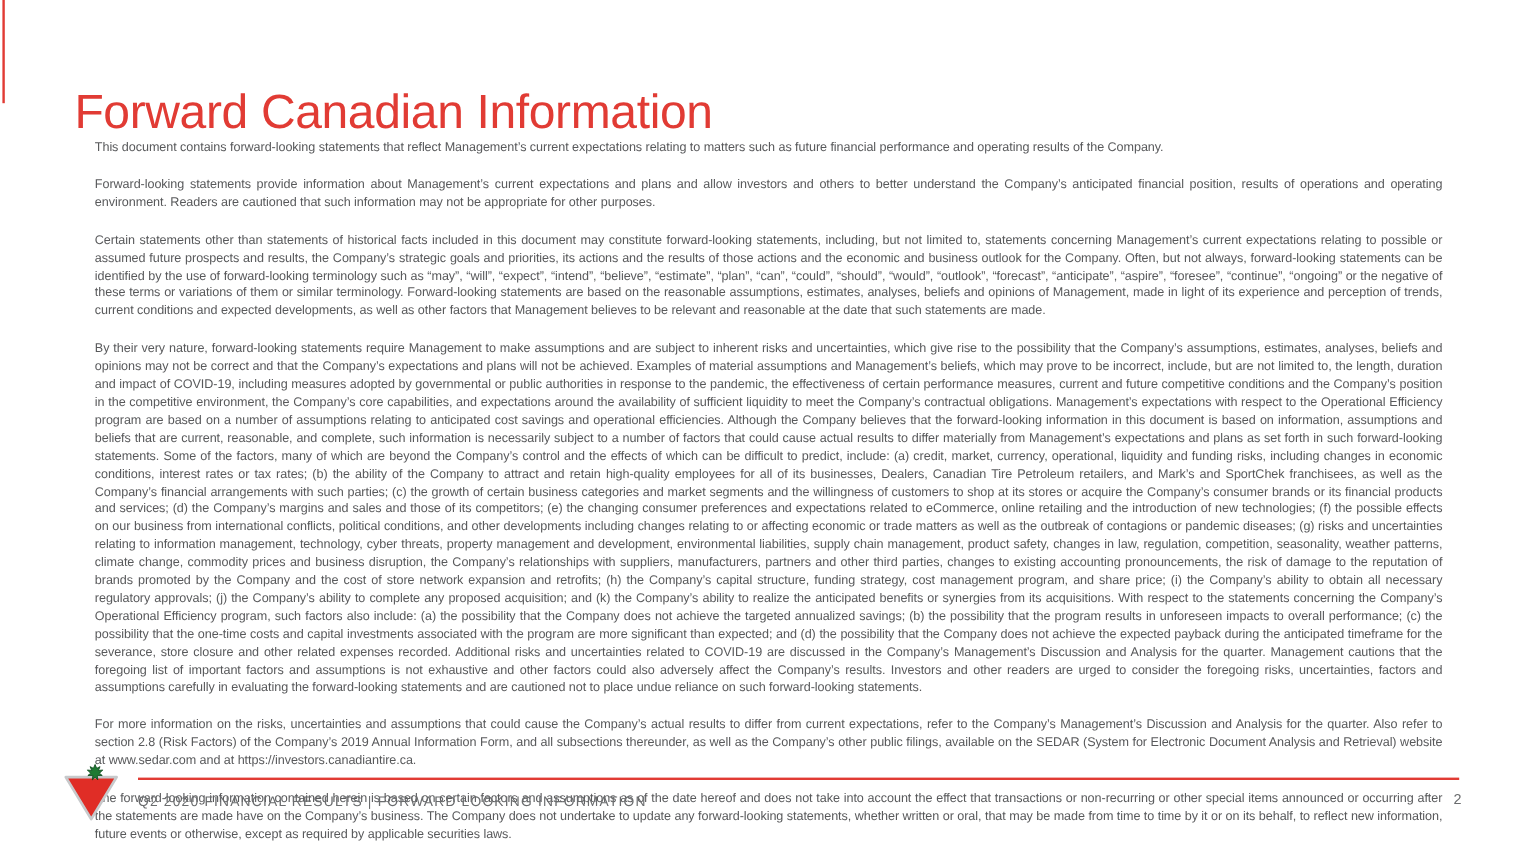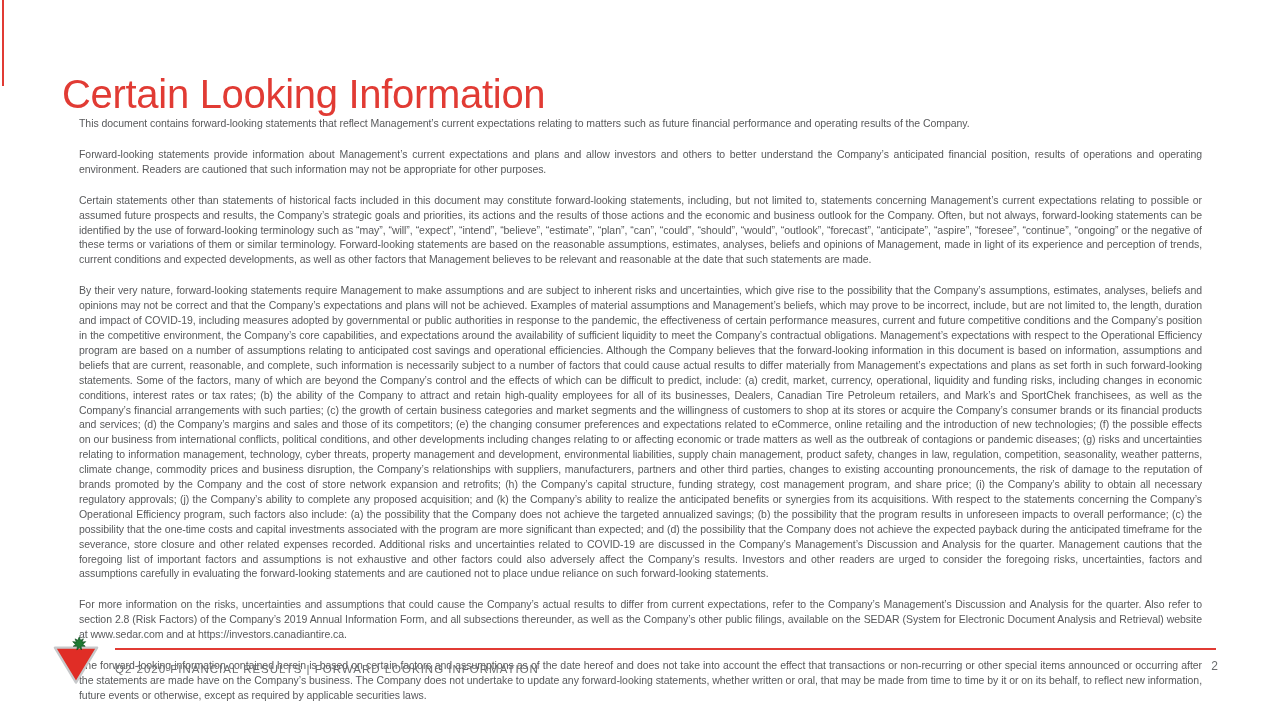--- a/index.html
+++ b/index.html
@@ -69,21 +69,21 @@
     width: 46px; height: 49px;
   }
 </style>
 </head>
 <body>
 
 <div class="slide">
 
   <div class="accent-line"></div>
 
-  <h1 class="page-title">Certain Looking Information</h1>
+  <h1 class="page-title">Forward Canadian Information</h1>
 
   <div class="body-text">
     <p>This document contains forward-looking statements that reflect Management’s current expectations relating to matters such as future financial performance and operating results of the Company.</p>
     <p>Forward-looking statements provide information about Management’s current expectations and plans and allow investors and others to better understand the Company’s anticipated financial position, results of operations and operating environment.  Readers are cautioned that such information may not be appropriate for other purposes.</p>
     <p>Certain statements other than statements of historical facts included in this document may constitute forward-looking statements, including, but not limited to, statements concerning Management’s current expectations relating to possible or assumed future prospects and results, the Company’s strategic goals and priorities, its actions and the results of those actions and the economic and business outlook for the Company. Often, but not always, forward-looking statements can be identified by the use of forward-looking terminology such as “may”, “will”, “expect”, “intend”, “believe”, “estimate”, “plan”, “can”, “could”, “should”, “would”, “outlook”, “forecast”, “anticipate”, “aspire”, “foresee”, “continue”, “ongoing” or the negative of these terms or variations of them or similar terminology. Forward-looking statements are based on the reasonable assumptions, estimates, analyses, beliefs and opinions of Management, made in light of its experience and perception of trends, current conditions and expected developments, as well as other factors that Management believes to be relevant and reasonable at the date that such statements are made.</p>
     <p>By their very nature, forward-looking statements require Management to make assumptions and are subject to inherent risks and uncertainties, which give rise to the possibility that the Company’s assumptions, estimates, analyses, beliefs and opinions may not be correct and that the Company’s expectations and plans will not be achieved.  Examples of material assumptions and Management’s beliefs, which may prove to be incorrect, include, but are not limited to, the length, duration and impact of COVID-19, including measures adopted by governmental or public authorities in response to the pandemic, the effectiveness of certain performance measures, current and future competitive conditions and the Company’s position in the competitive environment, the Company’s core capabilities, and expectations around the availability of sufficient liquidity to meet the Company’s contractual obligations.  Management’s expectations with respect to the Operational Efficiency program are based on a number of assumptions relating to anticipated cost savings and operational efficiencies.  Although the Company believes that the forward-looking information in this document is based on information, assumptions and beliefs that are current, reasonable, and complete, such information is necessarily subject to a number of factors that could cause actual results to differ materially from Management’s expectations and plans as set forth in such forward-looking statements.  Some of the factors, many of which are beyond the Company’s control and the effects of which can be difficult to predict, include: (a) credit, market, currency, operational, liquidity and funding risks, including changes in economic conditions, interest rates or tax rates; (b) the ability of the Company to attract and retain high-quality employees for all of its businesses, Dealers, Canadian Tire Petroleum retailers, and Mark’s and SportChek franchisees, as well as the Company’s financial arrangements with such parties; (c) the growth of certain business categories and market segments and the willingness of customers to shop at its stores or acquire the Company’s consumer brands or its financial products and services; (d) the Company’s margins and sales and those of its competitors; (e) the changing consumer preferences and expectations related to eCommerce, online retailing and the introduction of new technologies; (f) the possible effects on our business from international conflicts, political conditions, and other developments including changes relating to or affecting economic or trade matters as well as the outbreak of contagions or pandemic diseases; (g) risks and uncertainties relating to information management, technology, cyber threats, property management and development, environmental liabilities, supply chain management, product safety, changes in law, regulation, competition, seasonality, weather patterns, climate change, commodity prices and business disruption, the Company’s relationships with suppliers, manufacturers, partners and other third parties, changes to existing accounting pronouncements, the risk of damage to the reputation of brands promoted by the Company and the cost of store network expansion and retrofits; (h) the Company’s capital structure, funding strategy, cost management program, and share price; (i) the Company’s ability to obtain all necessary regulatory approvals; (j) the Company’s ability to complete any proposed acquisition; and (k) the Company’s ability to realize the anticipated benefits or synergies from its acquisitions.  With respect to the statements concerning the Company’s Operational Efficiency program, such factors also include: (a) the possibility that the Company does not achieve the targeted annualized savings; (b) the possibility that the program results in unforeseen impacts to overall performance; (c) the possibility that the one-time costs and capital investments associated with the program are more significant than expected; and (d) the possibility that the Company does not achieve the expected payback during the anticipated timeframe for the severance, store closure and other related expenses recorded.  Additional risks and uncertainties related to COVID-19 are discussed in the Company’s Management’s Discussion and Analysis for the quarter.  Management cautions that the foregoing list of important factors and assumptions is not exhaustive and other factors could also adversely affect the Company’s results.  Investors and other readers are urged to consider the foregoing risks, uncertainties, factors and assumptions carefully in evaluating the forward-looking statements and are cautioned not to place undue reliance on such forward-looking statements.</p>
     <p>For more information on the risks, uncertainties and assumptions that could cause the Company’s actual results to differ from current expectations, refer to the Company’s Management’s Discussion and Analysis for the quarter.  Also refer to section 2.8 (Risk Factors) of the Company’s 2019 Annual Information Form, and all subsections thereunder, as well as the Company’s other public filings, available on the SEDAR (System for Electronic Document Analysis and Retrieval) website at www.sedar.com and at https://investors.canadiantire.ca.</p>
     <p>The forward-looking information contained herein is based on certain factors and assumptions as of the date hereof and does not take into account the effect that transactions or non-recurring or other special items announced or occurring after the statements are made have on the Company’s business.  The Company does not undertake to update any forward-looking statements, whether written or oral, that may be made from time to time by it or on its behalf, to reflect new information, future events or otherwise, except as required by applicable securities laws.</p>
   </div>
 

